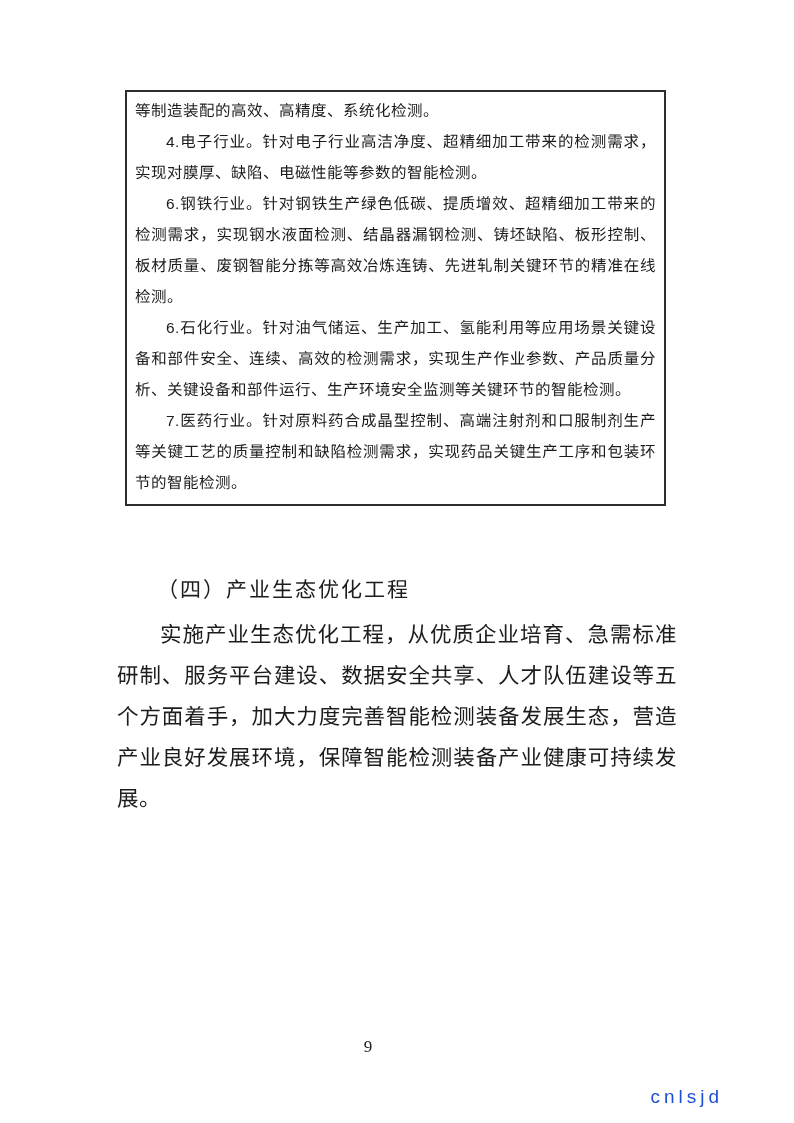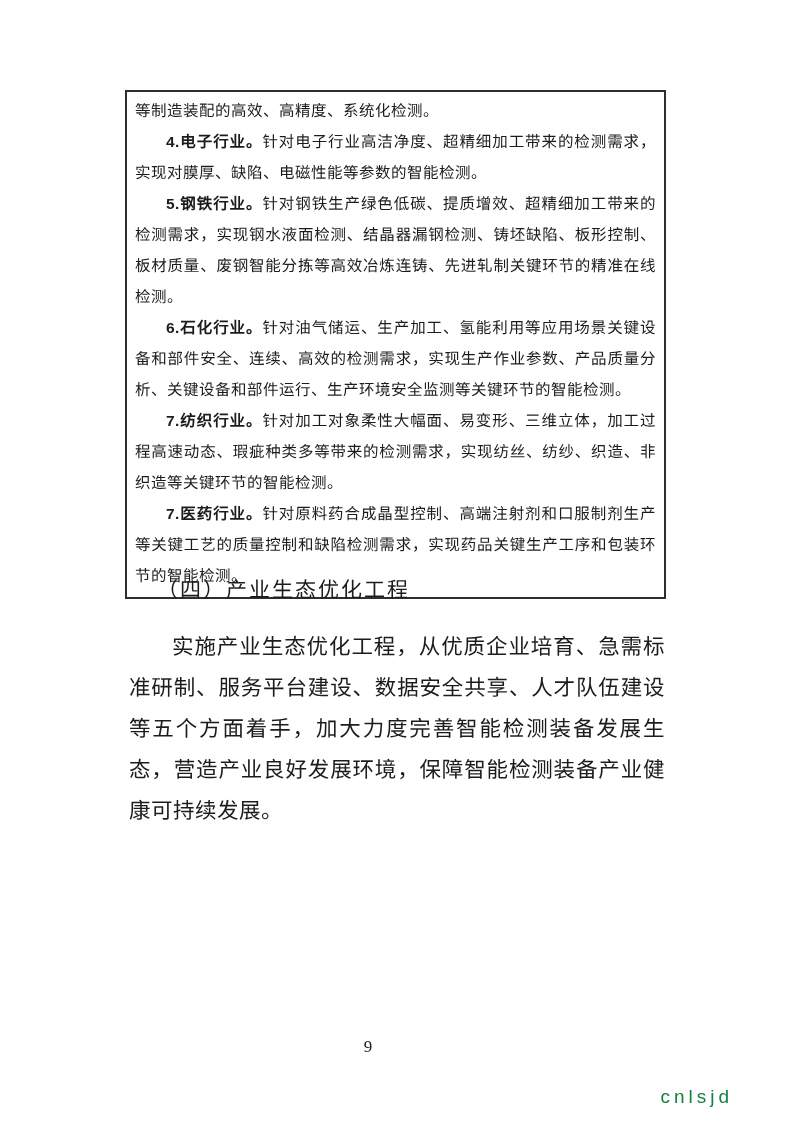--- a/index.html
+++ b/index.html
@@ -31,21 +31,21 @@
     text-justify: inter-character;
     letter-spacing: 0.5px;
   }
   .frame-box p {
     margin: 0;
   }
   .frame-box p.item {
     text-indent: 2em;
   }
   .item-label {
-    font-weight: bold;
+    font-weight: normal;
     font-family: "Liberation Sans", "DejaVu Sans", sans-serif;
   }
   
   .section-heading {
     position: absolute;
     top: 574px;
     left: 115px;
     width: 568px;
     font-size: 21px;
     line-height: 32px;
@@ -54,21 +54,21 @@
     font-weight: 500;
   }
   
   .body-text {
     position: absolute;
     top: 611px;
     left: 113px;
     width: 568px;
   }
   .body-text p {
-    margin: 16px;
+    margin: 4px;
     font-size: 21.5px;
     line-height: 41px;
     text-align: justify;
     text-justify: inter-character;
     text-indent: 2em;
     letter-spacing: 0.5px;
   }
   
   .page-number {
     position: absolute;
@@ -76,38 +76,37 @@
     left: 0;
     width: 100%;
     text-align: center;
     font-size: 17px;
     color: #222222;
   }
   
   .watermark {
     position: absolute;
     top: 1086px;
-    right: 3px;
+    right: 13px;
     font-family: "Liberation Sans", "DejaVu Sans", sans-serif;
     font-size: 19px;
     letter-spacing: 4px;
-    color: #15803d;
+    color: #1d4ed8;
   }
 </style>
 </head>
 <body>
 
 <div class="page">
 
   <div class="frame-box">
     <p>等制造装配的高效、高精度、系统化检测。</p>
     <p class="item"><span class="item-label">4.电子行业。</span><span>针对电子行业高洁净度、超精细加工带来的检测需求，实现对膜厚、缺陷、电磁性能等参数的智能检测。</span></p>
-    <p class="item"><span class="item-label">5.钢铁行业。</span><span>针对钢铁生产绿色低碳、提质增效、超精细加工带来的检测需求，实现钢水液面检测、结晶器漏钢检测、铸坯缺陷、板形控制、板材质量、废钢智能分拣等高效冶炼连铸、先进轧制关键环节的精准在线检测。</span></p>
+    <p class="item"><span class="item-label">6.钢铁行业。</span><span>针对钢铁生产绿色低碳、提质增效、超精细加工带来的检测需求，实现钢水液面检测、结晶器漏钢检测、铸坯缺陷、板形控制、板材质量、废钢智能分拣等高效冶炼连铸、先进轧制关键环节的精准在线检测。</span></p>
     <p class="item"><span class="item-label">6.石化行业。</span><span>针对油气储运、生产加工、氢能利用等应用场景关键设备和部件安全、连续、高效的检测需求，实现生产作业参数、产品质量分析、关键设备和部件运行、生产环境安全监测等关键环节的智能检测。</span></p>
-    <p class="item"><span class="item-label">7.纺织行业。</span><span>针对加工对象柔性大幅面、易变形、三维立体，加工过程高速动态、瑕疵种类多等带来的检测需求，实现纺丝、纺纱、织造、非织造等关键环节的智能检测。</span></p>
     <p class="item"><span class="item-label">7.医药行业。</span><span>针对原料药合成晶型控制、高端注射剂和口服制剂生产等关键工艺的质量控制和缺陷检测需求，实现药品关键生产工序和包装环节的智能检测。</span></p>
   </div>
 
   <div class="section-heading">（四）产业生态优化工程</div>
 
   <div class="body-text">
     <p>实施产业生态优化工程，从优质企业培育、急需标准研制、服务平台建设、数据安全共享、人才队伍建设等五个方面着手，加大力度完善智能检测装备发展生态，营造产业良好发展环境，保障智能检测装备产业健康可持续发展。</p>
   </div>
 
   <div class="page-number">9</div>

